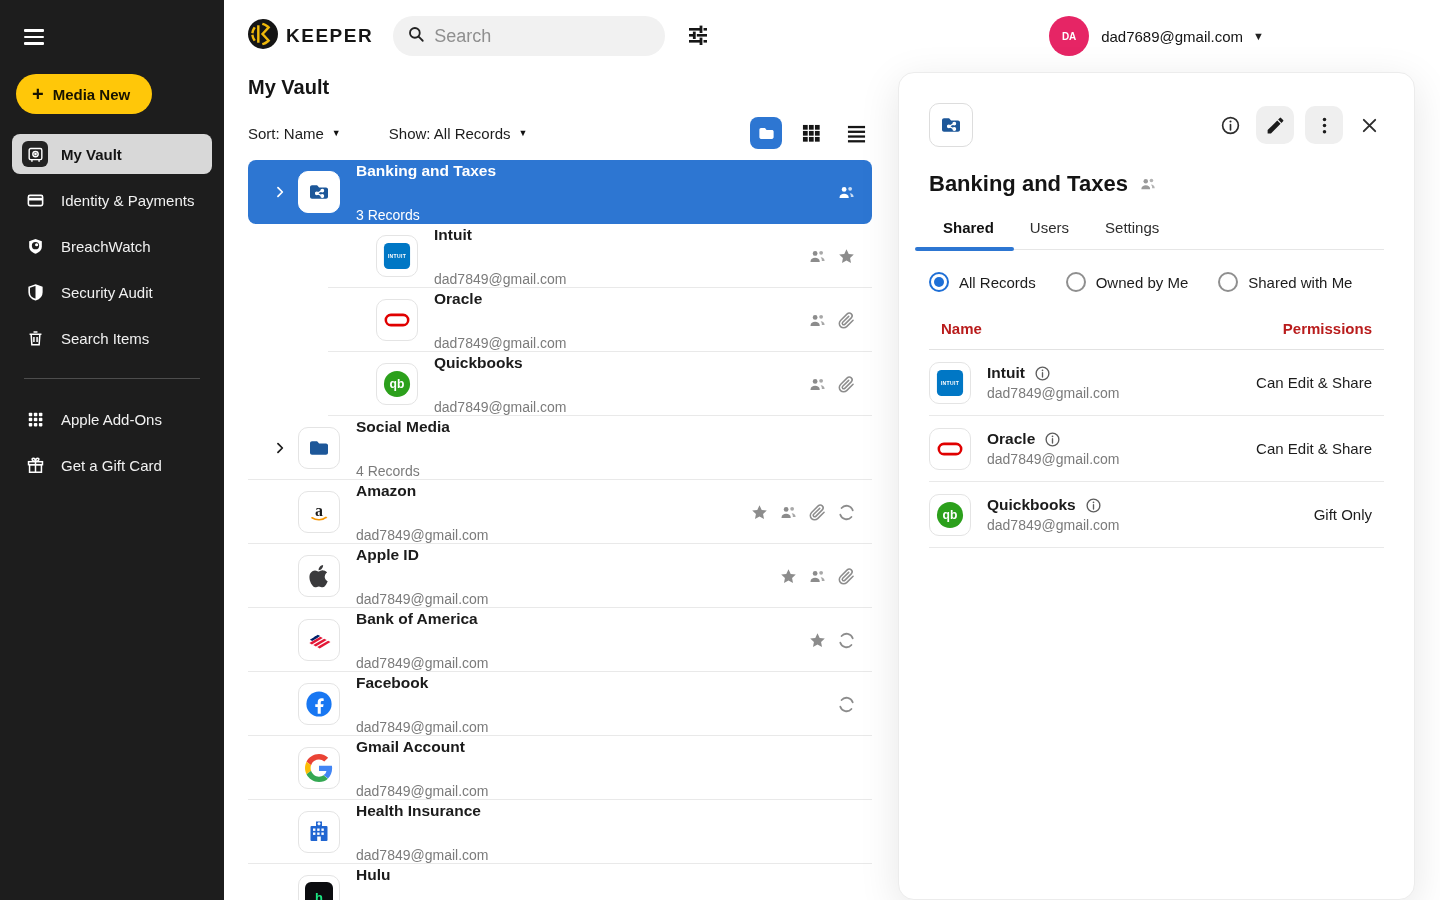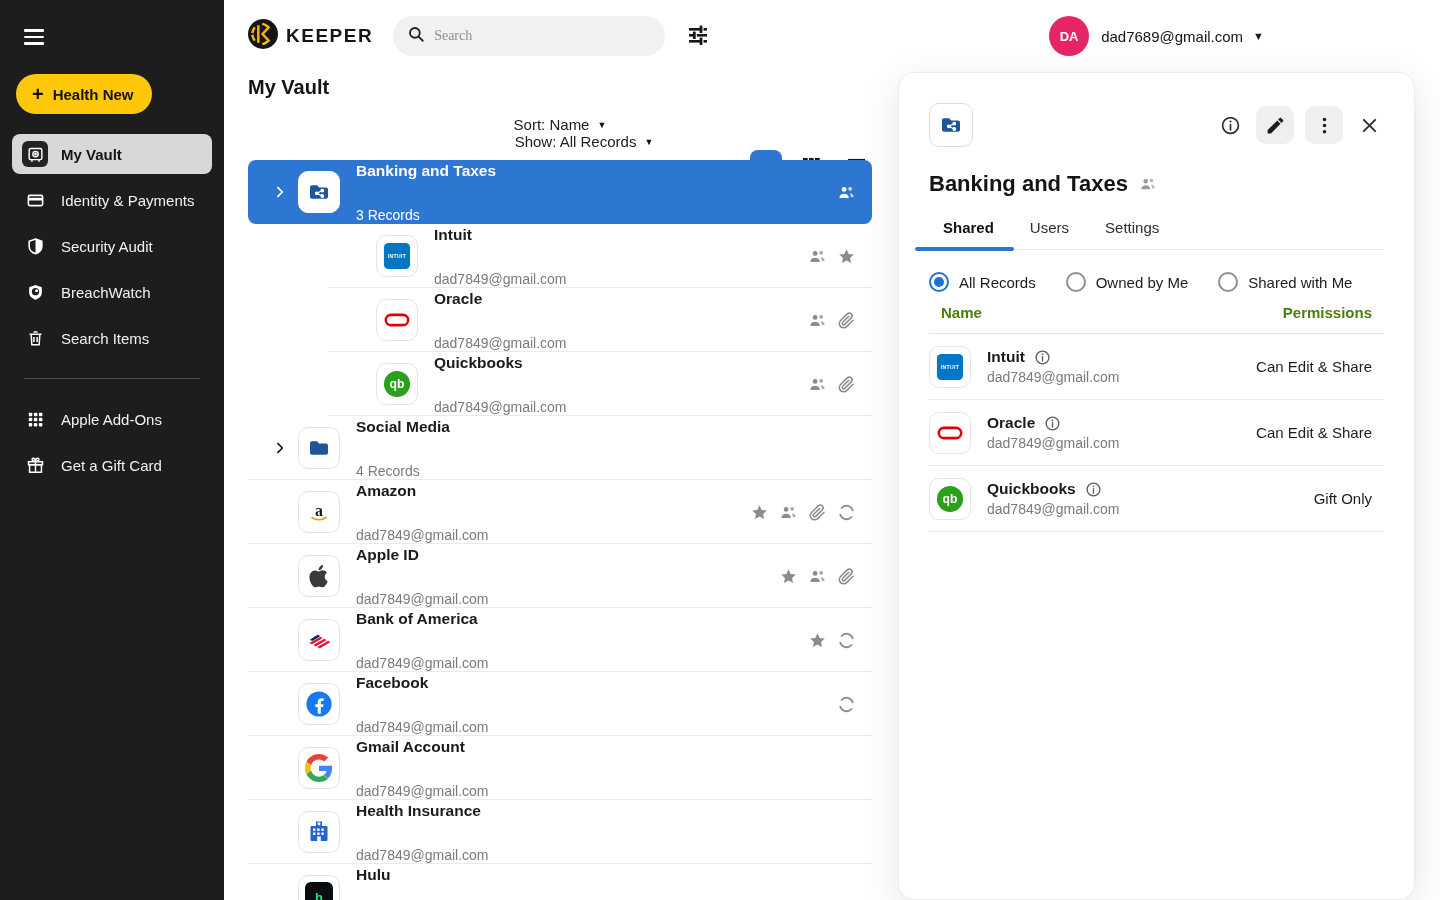--- a/index.html
+++ b/index.html
@@ -29,35 +29,35 @@
 
   
   .topbar { position:absolute; left:224px; top:0; width:1064px; height:72px;
     display:flex; align-items:center; background:#fff; padding:1px 24px; }
   .brand { display:flex; align-items:center; gap:8px; }
   .brand svg { width:30px; height:30px; }
   .brand-name { font-size:19px; font-weight:bold; letter-spacing:1.5px; color:#161616; }
   .searchbox { margin-left:20px; width:272px; height:40px; background:#f1f1f1; border-radius:20px;
     display:flex; align-items:center; padding:0 14px; gap:9px; }
   .searchbox svg { width:18px; height:18px; flex:0 0 18px; }
-  .searchbox input { border:none; background:transparent; outline:none; font-size:14px; width:200px;
-    font-family:Liberation Serif, serif; color:#333; }
+  .searchbox input { border:none; background:transparent; outline:none; font-size:18px; width:200px;
+    font-family:Liberation Sans, sans-serif; color:#333; }
   .searchbox input::placeholder { color:#8f8f8f; }
   .tune-btn { margin-left:20px; background:none; border:none; cursor:pointer; width:26px; height:26px; }
   .tune-btn svg { width:24px; height:24px; }
   .account { margin-left:auto; display:flex; align-items:center; cursor:pointer; }
   .avatar { width:40px; height:40px; border-radius:50%; background:#e62565; color:#fff;
-    font-size:13px; font-weight:bold; display:flex; align-items:center; justify-content:center; }
+    font-size:10px; font-weight:bold; display:flex; align-items:center; justify-content:center; }
   .acct-email { margin-left:12px; font-size:15px; color:#141414; }
   .acct-caret { margin-left:10px; font-size:11px; color:#222; }
 
   
   .page-title { position:absolute; left:248px; top:76px; font-size:20px; font-weight:bold; color:#141414; }
   .list-toolbar { position:absolute; left:248px; top:116px; width:624px; height:34px;
-    display:flex; align-items:center;flex-direction:column; }
+    display:flex; align-items:center; }
   .dd { display:flex; align-items:center; gap:8px; font-size:15px; color:#1c1c1c; cursor:pointer; }
   .dd + .dd { margin-left:48px; }
   .dd .caret { font-size:9px; color:#111; }
   .view-toggles { margin-left:auto; display:flex; align-items:center; gap:13px; }
   .vt { width:32px; height:32px; border:none; background:none; border-radius:8px; cursor:pointer;
     display:flex; align-items:center; justify-content:center; color:#161616; }
   .vt.active { background:#2d76d2; color:#fff; }
   .vt svg { width:19px; height:19px; }
 
   
@@ -104,22 +104,22 @@
   .ptab.active { font-weight:bold; color:#111; }
   .ptab.active::after { content:""; position:absolute; left:-2px; right:-2px; bottom:-2px; height:4px;
     border-radius:3px; background:#2d76d2; }
   .ptab:first-child.active::after { left:-14px; }
   .pfilters { margin-top:22px; display:flex; align-items:center; gap:30px; }
   .pfilter { display:flex; align-items:center; gap:10px; font-size:15px; color:#1c1c1c; cursor:pointer; }
   .radio { width:20px; height:20px; border-radius:50%; border:2px solid #8f8f8f; position:relative; flex:0 0 20px; }
   .pfilter.selected .radio { border-color:#1e6fd6; }
   .pfilter.selected .radio::after { content:""; position:absolute; left:3px; top:3px; width:10px; height:10px;
     border-radius:50%; background:#1e6fd6; }
-  .ptable-head { margin-top:12px; display:flex; align-items:center; padding:0 12px 12px 12px;
-    border-bottom:1px solid #e2e2e2; font-size:15px; font-weight:bold; color:#4d7c0f; }
+  .ptable-head { margin-top:28px; display:flex; align-items:center; padding:0 12px 12px 12px;
+    border-bottom:1px solid #e2e2e2; font-size:15px; font-weight:bold; color:#b91c1c; }
   .ptable-head .col-perm { margin-left:auto; }
   .prow { height:66px; display:flex; align-items:center; border-bottom:1px solid #e9e9e9; padding:0 12px 0 0; }
   .prow .chip { margin-left:0; }
   .prow .nameblock { margin-left:16px; display:flex; flex-direction:column; gap:3px; }
   .prow .nametop { display:flex; align-items:center; gap:9px; }
   .prow .pname { font-size:15.5px; font-weight:bold; color:#1b1b1b; }
   .prow .info-mini { width:17px; height:17px; color:#5d5d5d; display:flex; }
   .prow .info-mini svg { width:17px; height:17px; }
   .prow .pemail { font-size:14px; color:#7b7b7b; }
   .prow .pperm { margin-left:auto; font-size:15px; color:#1d1d1d; }
@@ -130,21 +130,21 @@
 <div class="app">
 
   <aside class="sidebar">
     <button class="hamburger">
         <span></span>
         <span></span>
         <span></span>
       </button>
     <button class="create-new">
       <span class="plus">+</span>
-      <span>Health New</span>
+      <span>Media New</span>
     </button>
     <nav class="nav" id="sidebar-nav">
         <div class="nav-item active">
           <span class="nav-ic">
             <svg viewBox="0 0 24 24" fill="none" stroke="#fff" stroke-width="1.8">
               <rect x="4" y="4.5" width="16" height="14" rx="2"></rect>
               <circle cx="12" cy="11.5" r="3.4"></circle>
               <circle cx="12" cy="11.5" r="0.8" fill="#fff"></circle>
               <path d="M7.5 18.5v2M16.5 18.5v2" stroke-linecap="round"></path>
             </svg>
@@ -156,35 +156,35 @@
             <svg viewBox="0 0 24 24" fill="none" stroke="#fff" stroke-width="2">
               <rect x="3" y="5.5" width="18" height="13" rx="2"></rect>
               <rect x="3" y="8.6" width="18" height="3.4" fill="#fff" stroke="none"></rect>
             </svg>
           </span>
           <span class="nav-label">Identity &amp; Payments</span>
         </div>
         <div class="nav-item">
           <span class="nav-ic">
             <svg viewBox="0 0 24 24">
-              <path d="M12 2.5l8 3v6.2c0 4.9-3.4 8-8 9.3-4.6-1.3-8-4.4-8-9.3V5.5z" fill="none" stroke="#fff" stroke-width="2"></path>
-              <path d="M12 2.5l8 3v6.2c0 4.9-3.4 8-8 9.3z" fill="#fff"></path>
-            </svg>
-          </span>
-          <span class="nav-label">Security Audit</span>
+              <path d="M12 2.5l8 3v6.2c0 4.9-3.4 8-8 9.3-4.6-1.3-8-4.4-8-9.3V5.5z" fill="#fff"></path>
+              <circle cx="12" cy="11" r="4.6" fill="#1d1d1d"></circle>
+              <circle cx="13.4" cy="9.8" r="2" fill="#fff"></circle>
+            </svg>
+          </span>
+          <span class="nav-label">BreachWatch</span>
         </div>
         <div class="nav-item">
           <span class="nav-ic">
             <svg viewBox="0 0 24 24">
-              <path d="M12 2.5l8 3v6.2c0 4.9-3.4 8-8 9.3-4.6-1.3-8-4.4-8-9.3V5.5z" fill="#fff"></path>
-              <circle cx="12" cy="11" r="4.6" fill="#1d1d1d"></circle>
-              <circle cx="13.4" cy="9.8" r="2" fill="#fff"></circle>
-            </svg>
-          </span>
-          <span class="nav-label">BreachWatch</span>
+              <path d="M12 2.5l8 3v6.2c0 4.9-3.4 8-8 9.3-4.6-1.3-8-4.4-8-9.3V5.5z" fill="none" stroke="#fff" stroke-width="2"></path>
+              <path d="M12 2.5l8 3v6.2c0 4.9-3.4 8-8 9.3z" fill="#fff"></path>
+            </svg>
+          </span>
+          <span class="nav-label">Security Audit</span>
         </div>
         <div class="nav-item">
           <span class="nav-ic">
             <svg viewBox="0 0 24 24" fill="none" stroke="#fff" stroke-width="1.9">
               <path d="M4.5 6.5h15M9.5 3.8h5"></path>
               <path d="M6.5 6.5l.9 13.5h9.2l.9-13.5"></path>
               <path d="M10 10v6.5M14 10v6.5"></path>
             </svg>
           </span>
           <span class="nav-label">Search Items</span>

